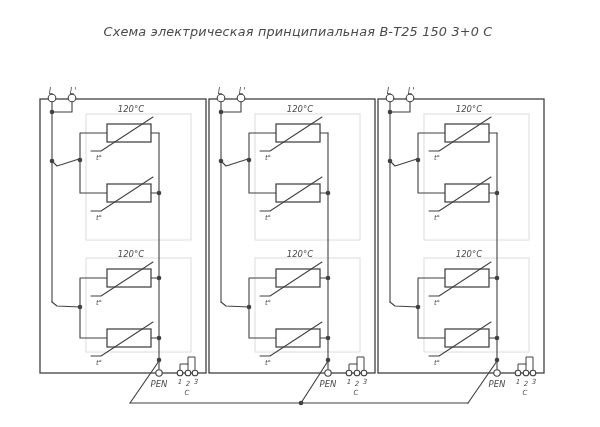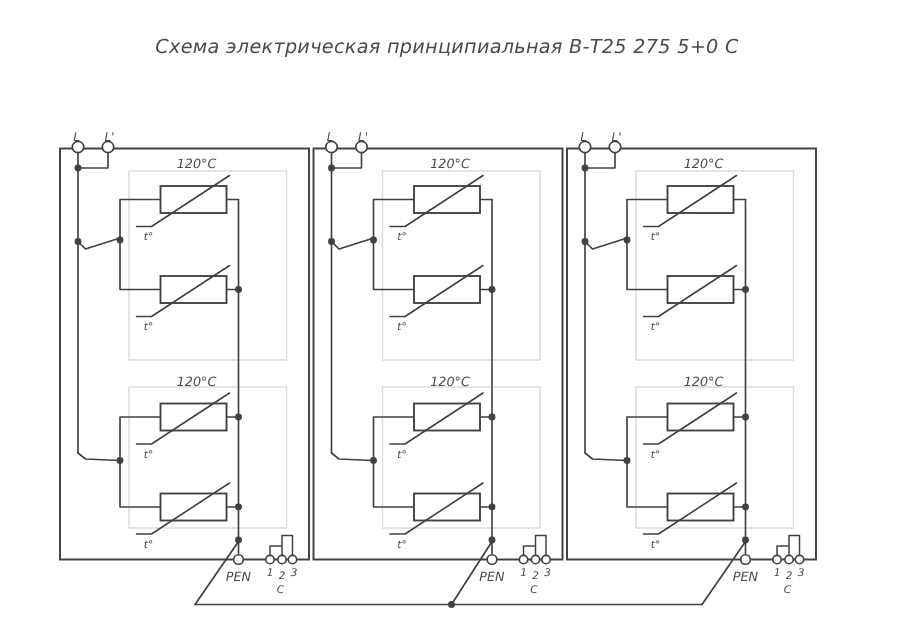--- a/index.html
+++ b/index.html
@@ -8,21 +8,21 @@
   .title{position:absolute;top:24px;left:0;width:596px;text-align:center;
          font-style:italic;font-size:12.8px;letter-spacing:0.2px;color:#4a4a4a;
          font-family:"DejaVu Sans", sans-serif;}
   svg{position:absolute;left:0;top:0;}
   text{font-family:"DejaVu Sans", sans-serif;font-style:italic;}
 </style>
 </head>
 <body>
 
 <div class="canvas">
-  <div class="title">Схема электрическая принципиальная В-Т25 275 5+0 С</div>
+  <div class="title">Схема электрическая принципиальная В-Т25 150 3+0 С</div>
   <svg id="schematic-svg" width="600" height="427" viewBox="0 0 600 427">
       <g>
         <rect x="86" y="114" width="105" height="126" fill="none" stroke="#dcdcdc" stroke-width="1"></rect>
         <rect x="86" y="258" width="105" height="94" fill="none" stroke="#dcdcdc" stroke-width="1"></rect>
         <rect x="40" y="99" width="166" height="274" fill="none" stroke="#414141" stroke-width="1.3"></rect>
         <path d="M52,102 V302" fill="none" stroke="#414141" stroke-width="1.1" stroke-linecap="round" stroke-linejoin="round"></path>
         <path d="M52,112 H72 V102" fill="none" stroke="#414141" stroke-width="1.1" stroke-linecap="round" stroke-linejoin="round"></path>
         <path d="M52,161 l5,5 M57,166 L79,159" fill="none" stroke="#414141" stroke-width="1.1" stroke-linecap="round" stroke-linejoin="round"></path>
         <path d="M80,133 V193 M80,133 H107 M80,193 H107" fill="none" stroke="#414141" stroke-width="1.1" stroke-linecap="round" stroke-linejoin="round"></path>
         <path d="M151,133 H159 M151,193 H159" fill="none" stroke="#414141" stroke-width="1.1" stroke-linecap="round" stroke-linejoin="round"></path>

